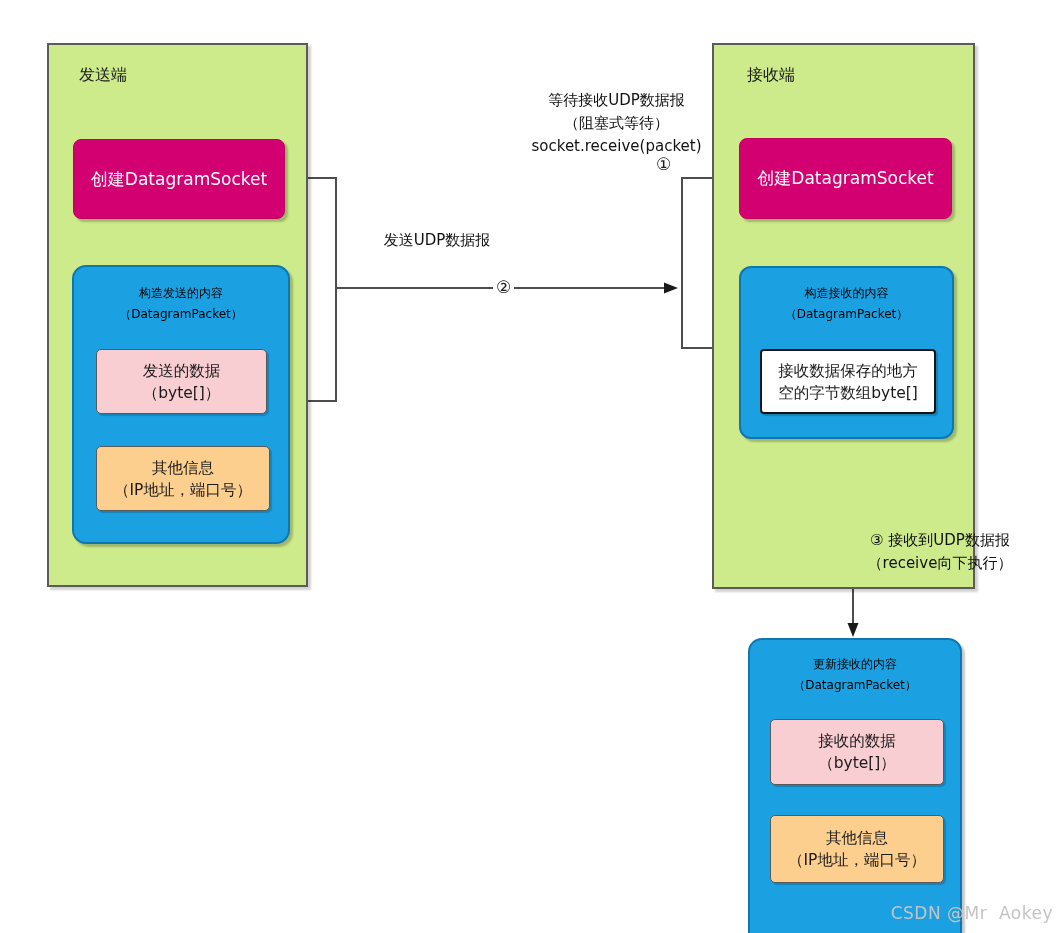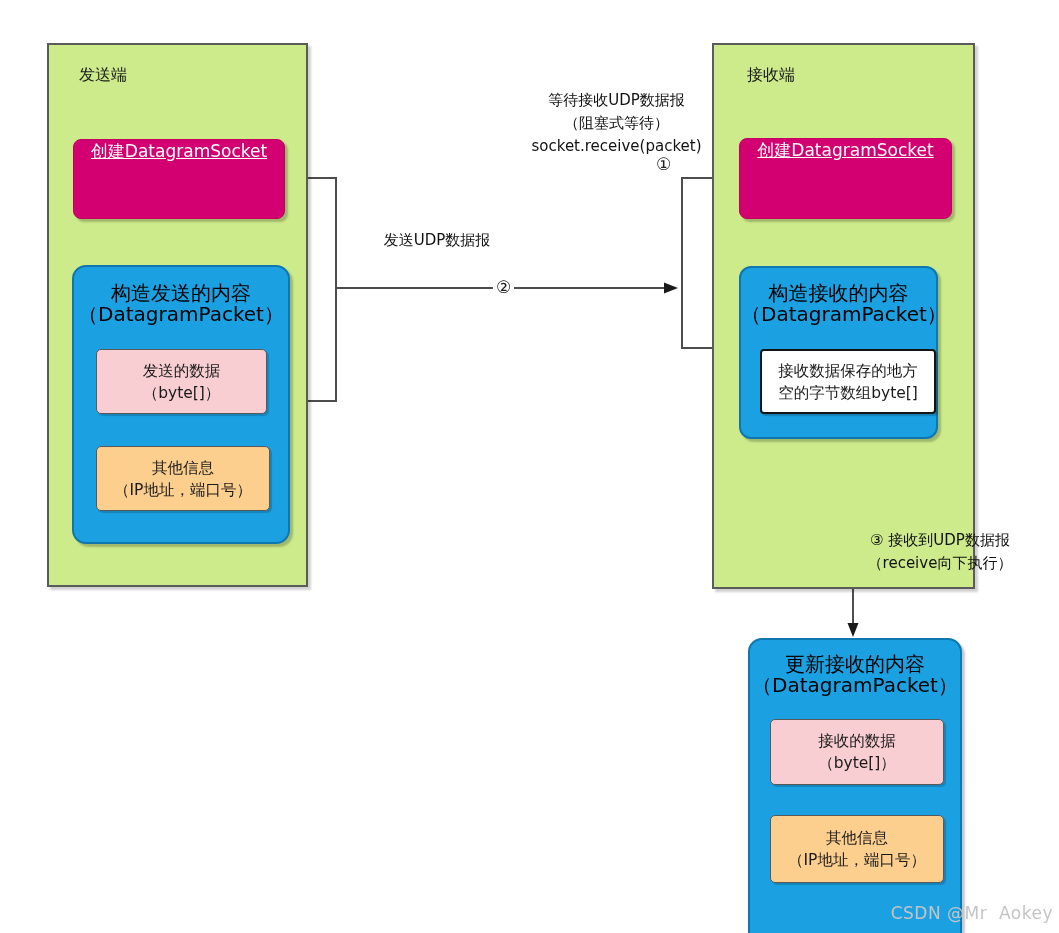--- a/index.html
+++ b/index.html
@@ -23,36 +23,35 @@
     color:#1a1a1a;
     white-space:nowrap;
   }
   .magenta-box{
     background:#d20070;
     border:1px solid #c4005f;
     border-radius:8px;
     box-shadow:3px 3px 2px rgba(0,0,0,0.22);
     color:#ffffff;
     font-size:17px;
-    display:flex;justify-content:center;
+    display:flex;align-items:center;justify-content:center;
     box-sizing:border-box;
     white-space:nowrap;
-    text-decoration:underline;
   }
   .blue-box{
     background:#1ba1e2;
     border:2px solid #0f77b0;
     border-radius:14px;
     box-shadow:3px 3px 2px rgba(0,0,0,0.22);
     box-sizing:border-box;
   }
   .blue-title{
     width:100%;
     text-align:center;
-    font-size:20px;
+    font-size:12px;
     line-height:21px;
     color:#000000;
   }
   .inner-box{
     border:1.5px solid #595959;
     border-radius:5px;
     box-shadow:2px 2px 1px rgba(0,0,0,0.18);
     display:flex;flex-direction:column;align-items:center;justify-content:center;
     font-size:15.5px;line-height:22px;
     text-align:center;
@@ -133,21 +132,21 @@
         <div>（IP地址，端口号）</div>
       </div>
     </div>
   </div>
 
   <div class="abs green-box" style="left:712px;top:43px;width:263px;height:546px;">
     <div class="abs station-label" style="left:33px;top:20px;">接收端</div>
     <div class="abs magenta-box" style="left:25px;top:93px;width:213px;height:81px;">
       <span>创建DatagramSocket</span>
     </div>
-    <div class="abs blue-box" style="left:25px;top:221px;width:199px;height:173px;border-radius:12px;">
+    <div class="abs blue-box" style="left:25px;top:221px;width:215px;height:173px;border-radius:12px;">
       <div class="abs blue-title" style="top:15px;left:0;">
         <div>构造接收的内容</div>
         <div>（DatagramPacket）</div>
       </div>
       <div class="abs white-box" style="left:19px;top:81px;width:176px;height:65px;">
         <div>接收数据保存的地方</div>
         <div>空的字节数组byte[]</div>
       </div>
     </div>
   </div>

